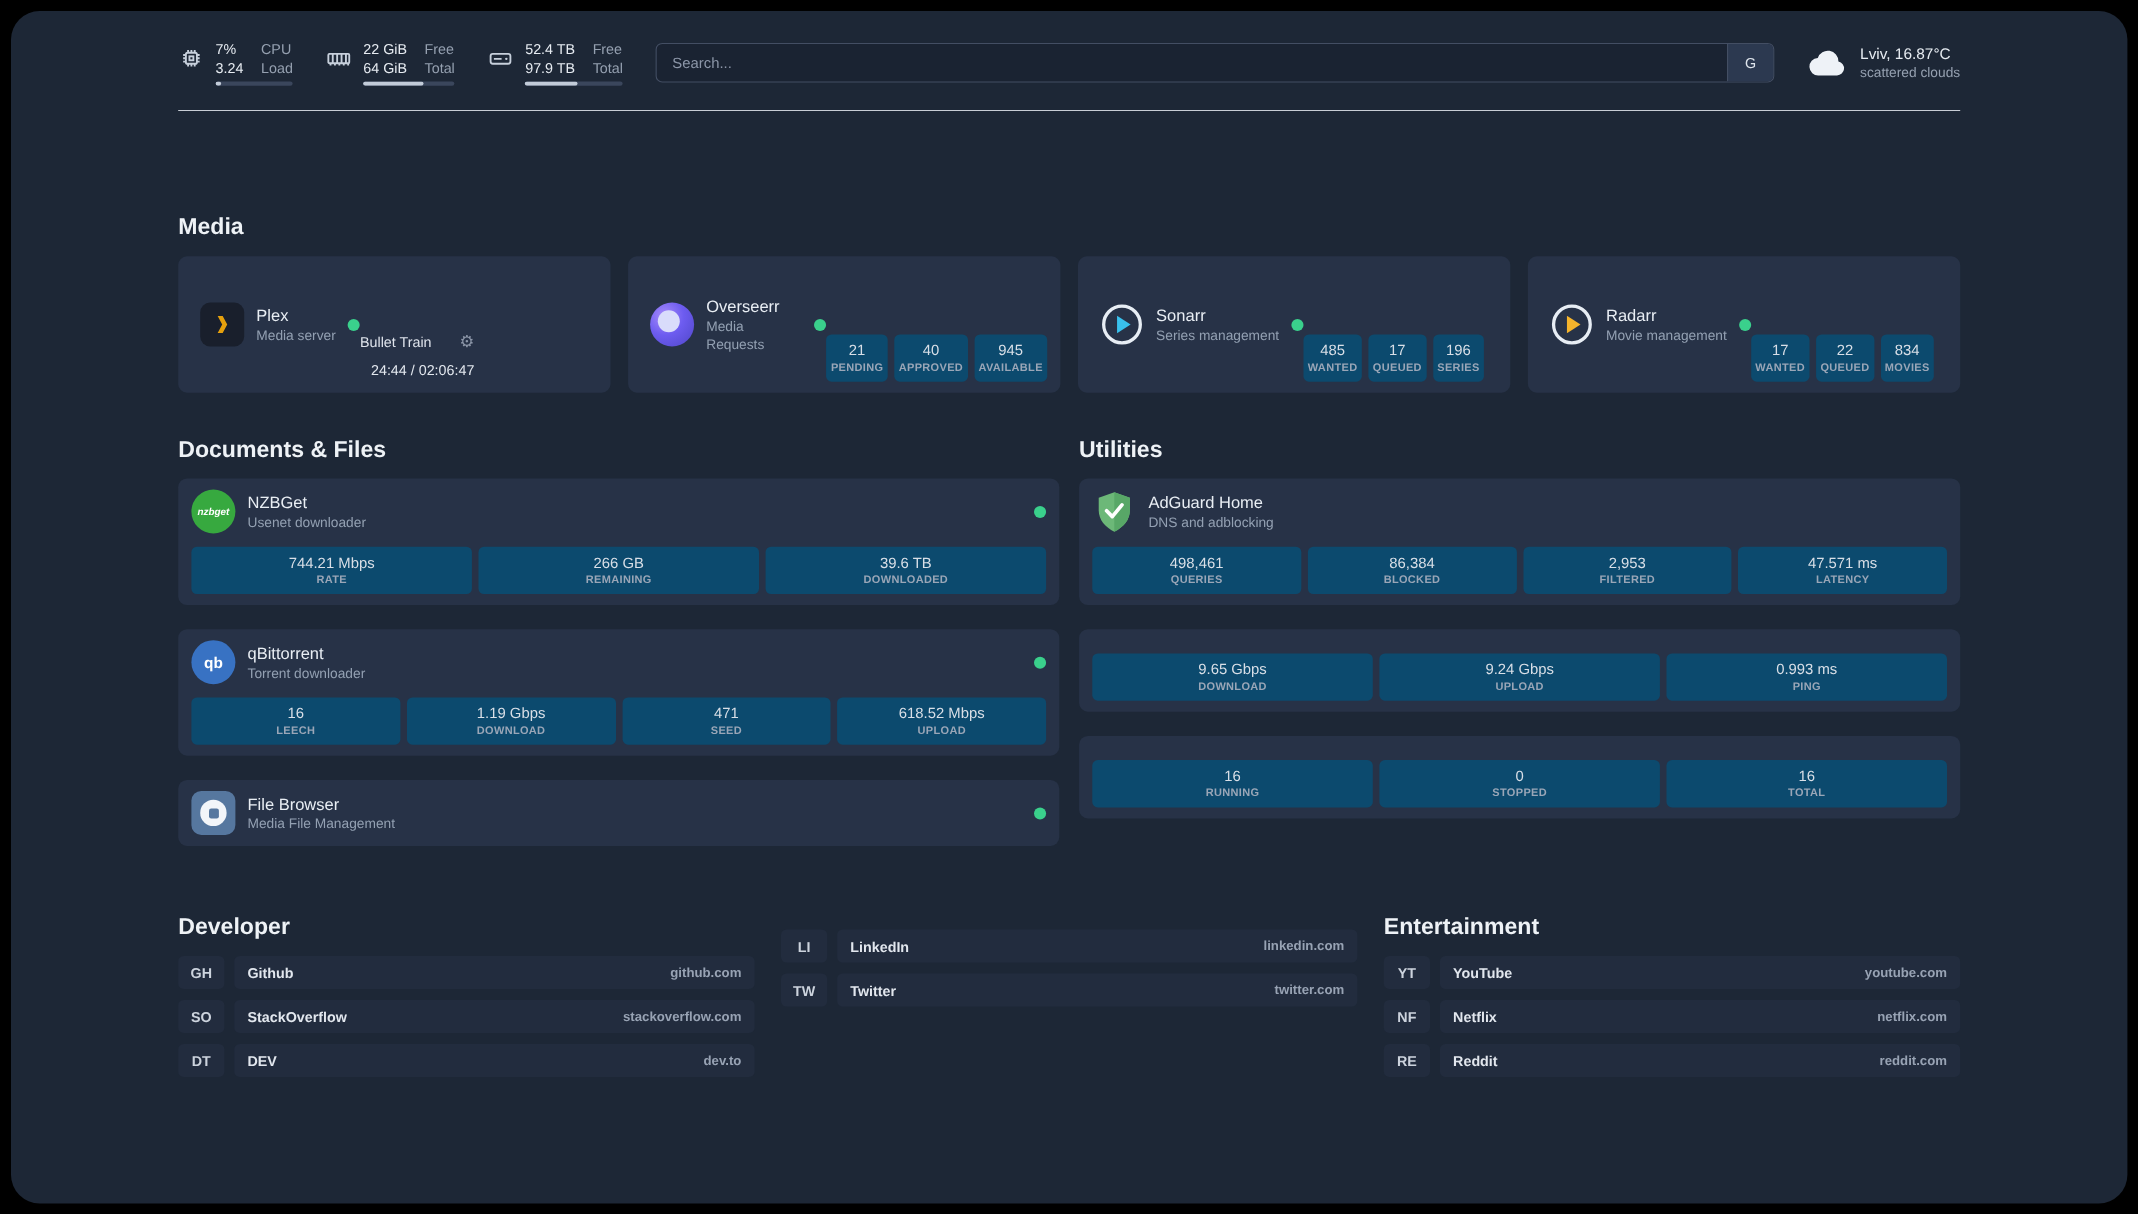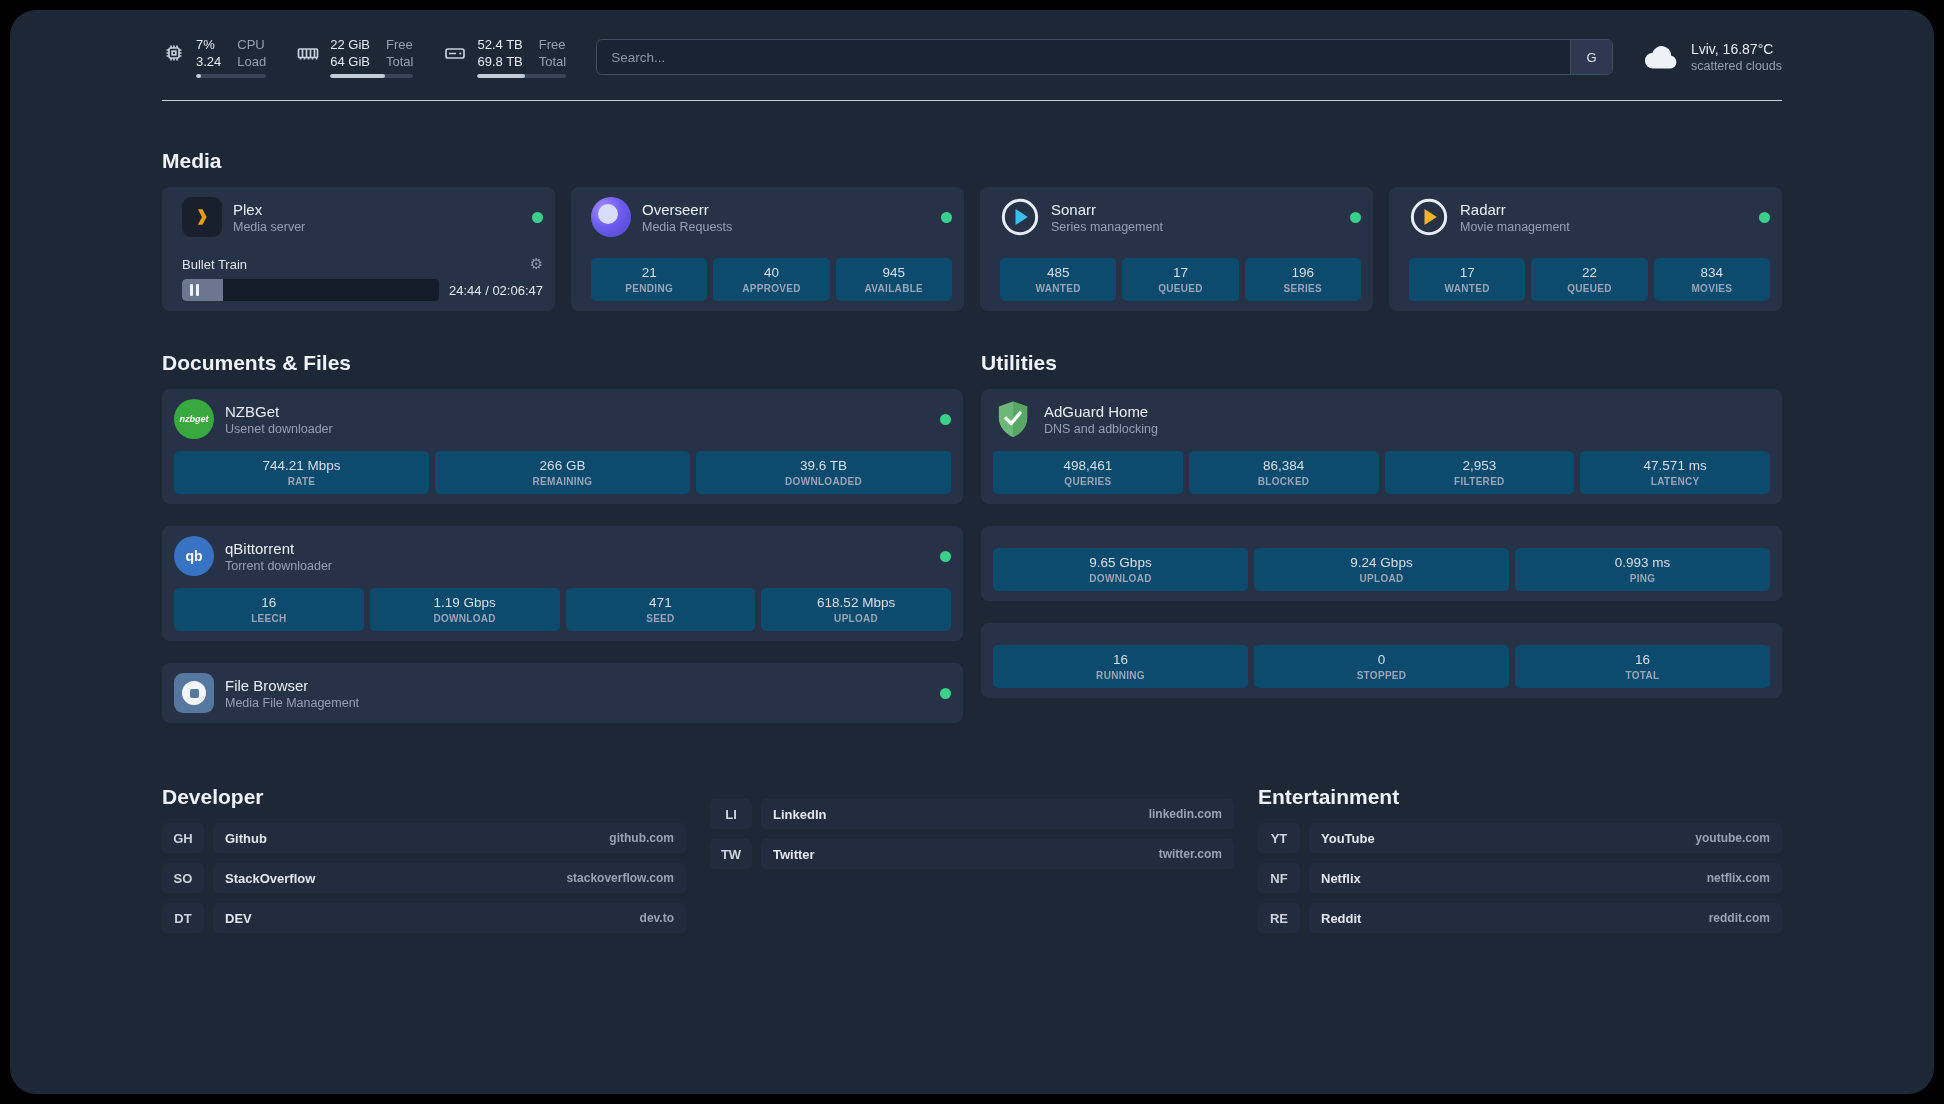--- a/index.html
+++ b/index.html
@@ -35,23 +35,23 @@
   .weather { display:flex; align-items:center; gap:12px; }
   .weather-icon { width:36px; height:30px; }
   .weather-icon svg { width:100%; height:100%; }
   .weather-loc { font-size:14px; color:#e6ebf1; }
   .weather-cond { font-size:12.5px; color:#95a0b0; margin-top:2px; }
 
   .divider { border-top:1.5px solid rgba(230,235,241,.85); margin-top:22px; }
 
   
   .section-title { font-size:21px; font-weight:600; color:#eef2f6; }
-  .section-media { margin-top:48px; }
+  .section-media { margin-top:94px; }
   .cards-4 { display:grid; grid-template-columns:repeat(4,1fr); gap:16px; margin-top:14px; }
-  .cards-4 .card { min-height:124px; display:flex; flex-direction:column;padding-left:20px; }
+  .cards-4 .card { min-height:124px; display:flex; flex-direction:row;padding-left:20px; }
   .cards-4 .stats, .cards-4 .player { margin-top:auto; }
 
   .card { background:#273247; border-radius:8px; padding:10px 12px; cursor:pointer; }
   .card-head { display:flex; align-items:center; gap:11px; }
   .titles { min-width:0; }
   .svc-title { font-size:15px; color:#e9eef4; font-weight:500; line-height:19px; }
   .svc-sub { font-size:12.5px; color:#93a0b2; line-height:16px; }
   .dot { width:11px; height:11px; border-radius:50%; margin-left:auto; flex:none; }
 
   .stats { display:flex; gap:6px; margin-top:12px; }
@@ -166,21 +166,21 @@
           <svg viewBox="0 0 24 24" fill="none" stroke="currentColor" stroke-width="1.7">
             <rect x="3" y="8" width="18" height="9" rx="2"></rect>
             <circle cx="17.3" cy="12.5" r="1.1" fill="currentColor" stroke="none"></circle>
             <path d="M6 12.5h7"></path>
           </svg>
         </span>
         <div class="res-body">
           <div class="res-grid">
             <span class="res-val">52.4 TB</span>
             <span class="res-lab">Free</span>
-            <span class="res-val">69.8 TB</span>
+            <span class="res-val">97.9 TB</span>
             <span class="res-lab">Total</span>
           </div>
           <div class="res-bar">
             <div class="res-fill" style="width: 54%;"></div>
           </div>
         </div>
       </div>
     </div>
 
     <div class="search">

